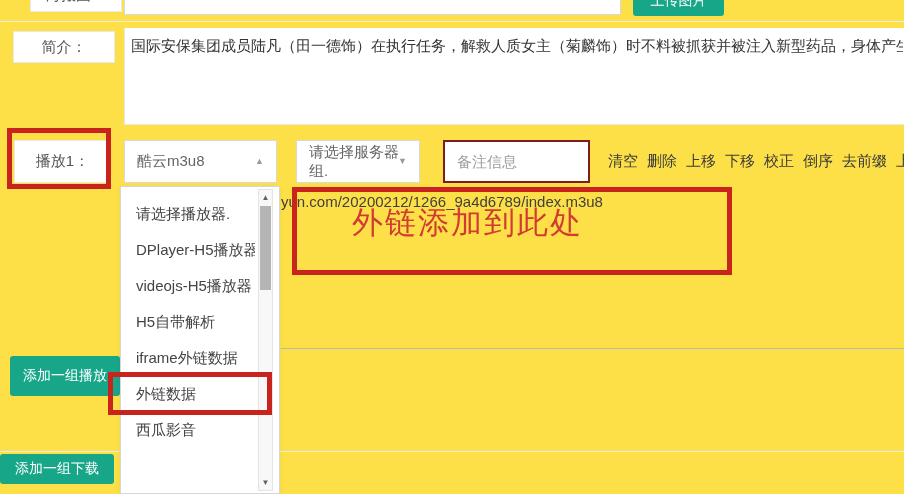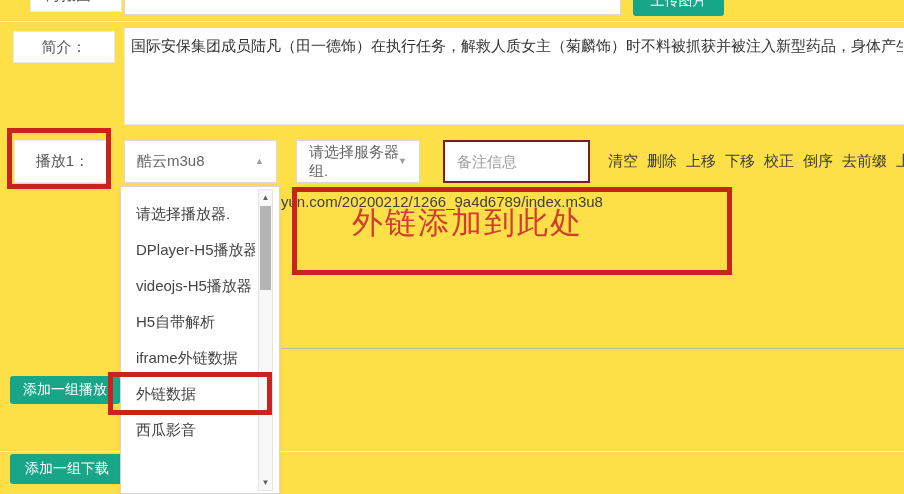--- a/index.html
+++ b/index.html
@@ -58,22 +58,22 @@
   #action-links a { font-size: 15px; color: #3a3a3a; text-decoration: none; cursor: pointer; white-space: nowrap; }
 
   
   #url-text { position: absolute; left: 281px; top: 193px; font-size: 15px; color: #3f3f3f; z-index: 5; white-space: nowrap; }
 
   
   #divider-mid  { left: 281px; top: 348px; width: 623px; background: #b9b9b9; }
   #divider-low  { left: 0; top: 451px; width: 904px; background: #ececec; }
 
   
-  #add-play-btn     { left: 10px; top: 356px; width: 110px; height: 28px; z-index: 6; margin-top: 20px; }
-  #add-download-btn { left: 10px; top: 454px; width: 114px; height: 30px; z-index: 6; }
+  #add-play-btn     { left: 10px; top: 356px; width: 110px; height: 40px; z-index: 6; }
+  #add-download-btn { left: 0; top: 454px; width: 114px; height: 30px; z-index: 6; }
 
   
   #player-dropdown {
     position: absolute; left: 120px; top: 186px; width: 160px; height: 308px;
     background: #fff; border: 1px solid #d6d6d6; box-shadow: 0 2px 5px rgba(0,0,0,.06);
     z-index: 10;
   }
   #dropdown-list { padding-top: 9px; }
   .dd-item {
     height: 36px; line-height: 36px; padding-left: 15px; font-size: 15px; color: #444;

